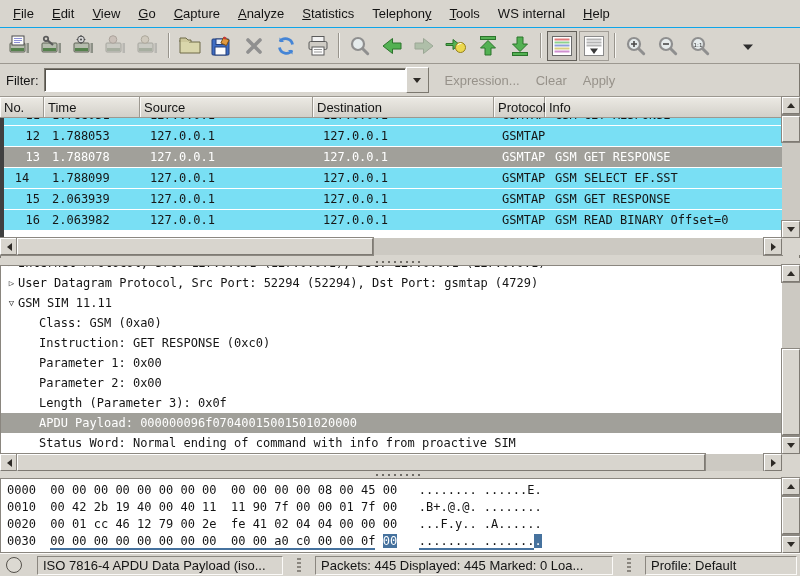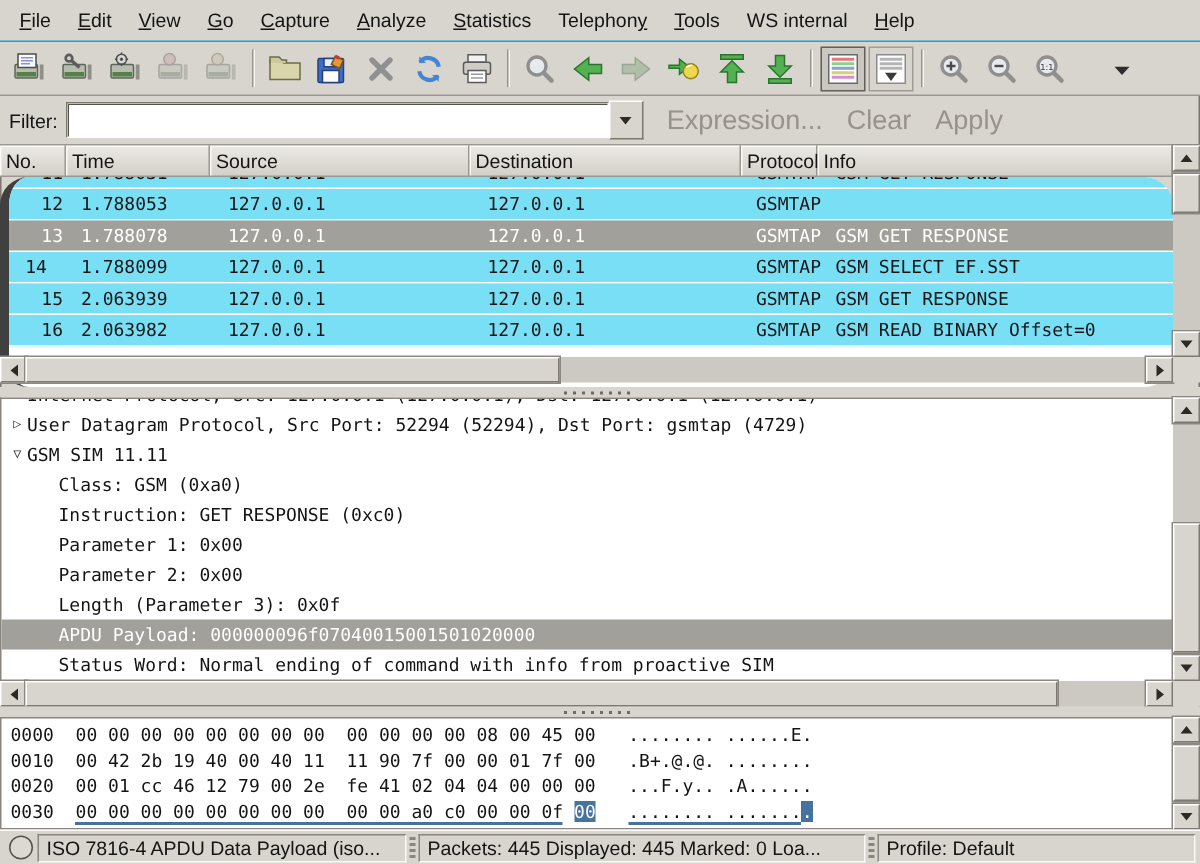--- a/index.html
+++ b/index.html
@@ -25,37 +25,37 @@
   #filter-label{font-size:13px;color:#141414;margin-right:5px;}
   #filter-input{width:352px;height:22px;border:1px solid #7c786f;border-bottom-color:#fff;border-right-color:#fff;
                 box-shadow:inset 1px 1px 0 #55524b;background:#fff;font-size:13px;padding:0 4px;outline:none;
                 font-family:"Liberation Sans",sans-serif;}
   #filter-drop{width:21px;height:24px;background:#d8d5ce;border:1px solid #fff;border-right-color:#7c786f;
                border-bottom-color:#7c786f;display:flex;align-items:center;justify-content:center;}
   .tri-down{width:0;height:0;border-left:4px solid transparent;border-right:4px solid transparent;border-top:5px solid #2d2a26;}
   .tri-up{width:0;height:0;border-left:4px solid transparent;border-right:4px solid transparent;border-bottom:5px solid #2d2a26;}
   .tri-left{width:0;height:0;border-top:4px solid transparent;border-bottom:4px solid transparent;border-right:5px solid #2d2a26;}
   .tri-right{width:0;height:0;border-top:4px solid transparent;border-bottom:4px solid transparent;border-left:5px solid #2d2a26;}
-  .textbtn{font-size:18px;color:#97928a;margin-left:16px;}
+  .textbtn{font-size:13px;color:#97928a;margin-left:16px;}
   
   .vscroll,.hscroll{position:absolute;background:#ccc9c2;}
   .sb-btn{position:absolute;width:18px;height:17px;background:#d8d5ce;border:1px solid #fff;
           border-right-color:#7e7a73;border-bottom-color:#7e7a73;box-shadow:0 0 0 1px #8c8881;
           display:flex;align-items:center;justify-content:center;box-sizing:border-box;}
   .sb-thumb{position:absolute;background:#d8d5ce;border:1px solid #fff;border-right-color:#7e7a73;
             border-bottom-color:#7e7a73;box-shadow:0 0 0 1px #8c8881;box-sizing:border-box;}
   .corner{position:absolute;background:#d8d5ce;}
   
   #packet-list{position:absolute;top:97px;left:0;right:0;height:161px;}
   #pl-header{position:absolute;top:0;left:0;right:18px;height:21px;display:flex;}
   .hcell{background:linear-gradient(#eceae4,#d3d0c9);border-right:1px solid #9c9890;border-bottom:1px solid #9c9890;
          box-shadow:inset 1px 1px 0 #fbfaf8;font-size:13px;color:#141414;display:flex;align-items:center;
          padding-left:4px;box-sizing:border-box;flex:none;}
-  #pl-rows{position:absolute;top:21px;left:0;right:18px;height:140px;background:#fff;overflow:hidden;
-           border-left:6px solid #404040;box-sizing:border-box;border-radius:19px;}
+  #pl-rows{position:absolute;top:21px;left:0;right:18px;height:120px;background:#fff;overflow:hidden;
+           border-left:4px solid #404040;box-sizing:border-box;}
   .prow{display:flex;height:21px;font:12px "DejaVu Sans Mono",monospace;line-height:20px;color:#161616;
         background:#79dff4;border-bottom:1px solid #fff;box-sizing:border-box;}
   .prow.sel{background:#a1a09a;color:#fff;}
   .pcell{flex:none;overflow:hidden;white-space:nowrap;box-sizing:border-box;}
   .row-clip{height:8px;overflow:hidden;}
   .row-clip .prow{margin-top:-13px;}
   
   .splitter{position:absolute;left:0;right:0;height:7px;background:#d8d5ce;display:flex;align-items:center;justify-content:center;}
   .splitter .dots{width:48px;height:2px;background:repeating-linear-gradient(90deg,#6e6b65 0 2px,transparent 2px 6px);}
   
@@ -70,21 +70,21 @@
   .drow-clip .drow{margin-top:-13px;}
   
   #hexpane{position:absolute;top:478px;left:0;right:0;height:59px;}
   #hex-rows{position:absolute;top:0;left:0;right:18px;height:75px;background:#fff;overflow:hidden;
             border:1px solid #8a867f;border-right:none;box-sizing:border-box;padding:3px 0 0 6px;}
   .hrow{font:12px "DejaVu Sans Mono",monospace;line-height:17px;color:#141414;white-space:pre;}
   .usel{display:inline-block;border-bottom:2px solid #46729e;line-height:13px;}
   .bsel{background:#46729e;color:#fff;}
   
   #statusbar{position:absolute;top:553px;left:0;right:0;height:23px;background:#d8d5ce;border-top:1px solid #fbfaf8;
-             display:flex;align-items:center;padding:0 3px;box-sizing:border-box;}
+             display:flex;align-items:center;padding:0 3px;box-sizing:border-box;gap:12px;}
   #expert-circle{width:14px;height:14px;border:1px solid #55524c;border-radius:50%;background:#dcd9d2;flex:none;margin:0 3px;}
   .sb-panel{height:19px;border:1px solid #8a867f;border-right-color:#fbfaf8;border-bottom-color:#fbfaf8;
             display:flex;align-items:center;padding:0 5px;font-size:13px;color:#141414;white-space:nowrap;
             overflow:hidden;box-sizing:border-box;flex:none;}
   .grip{width:4px;height:14px;background:repeating-linear-gradient(#8a867f 0 2px,transparent 2px 4px);margin:0 2px;flex:none;}
 </style>
 </head>
 <body>
 
 <div id="menubar">

